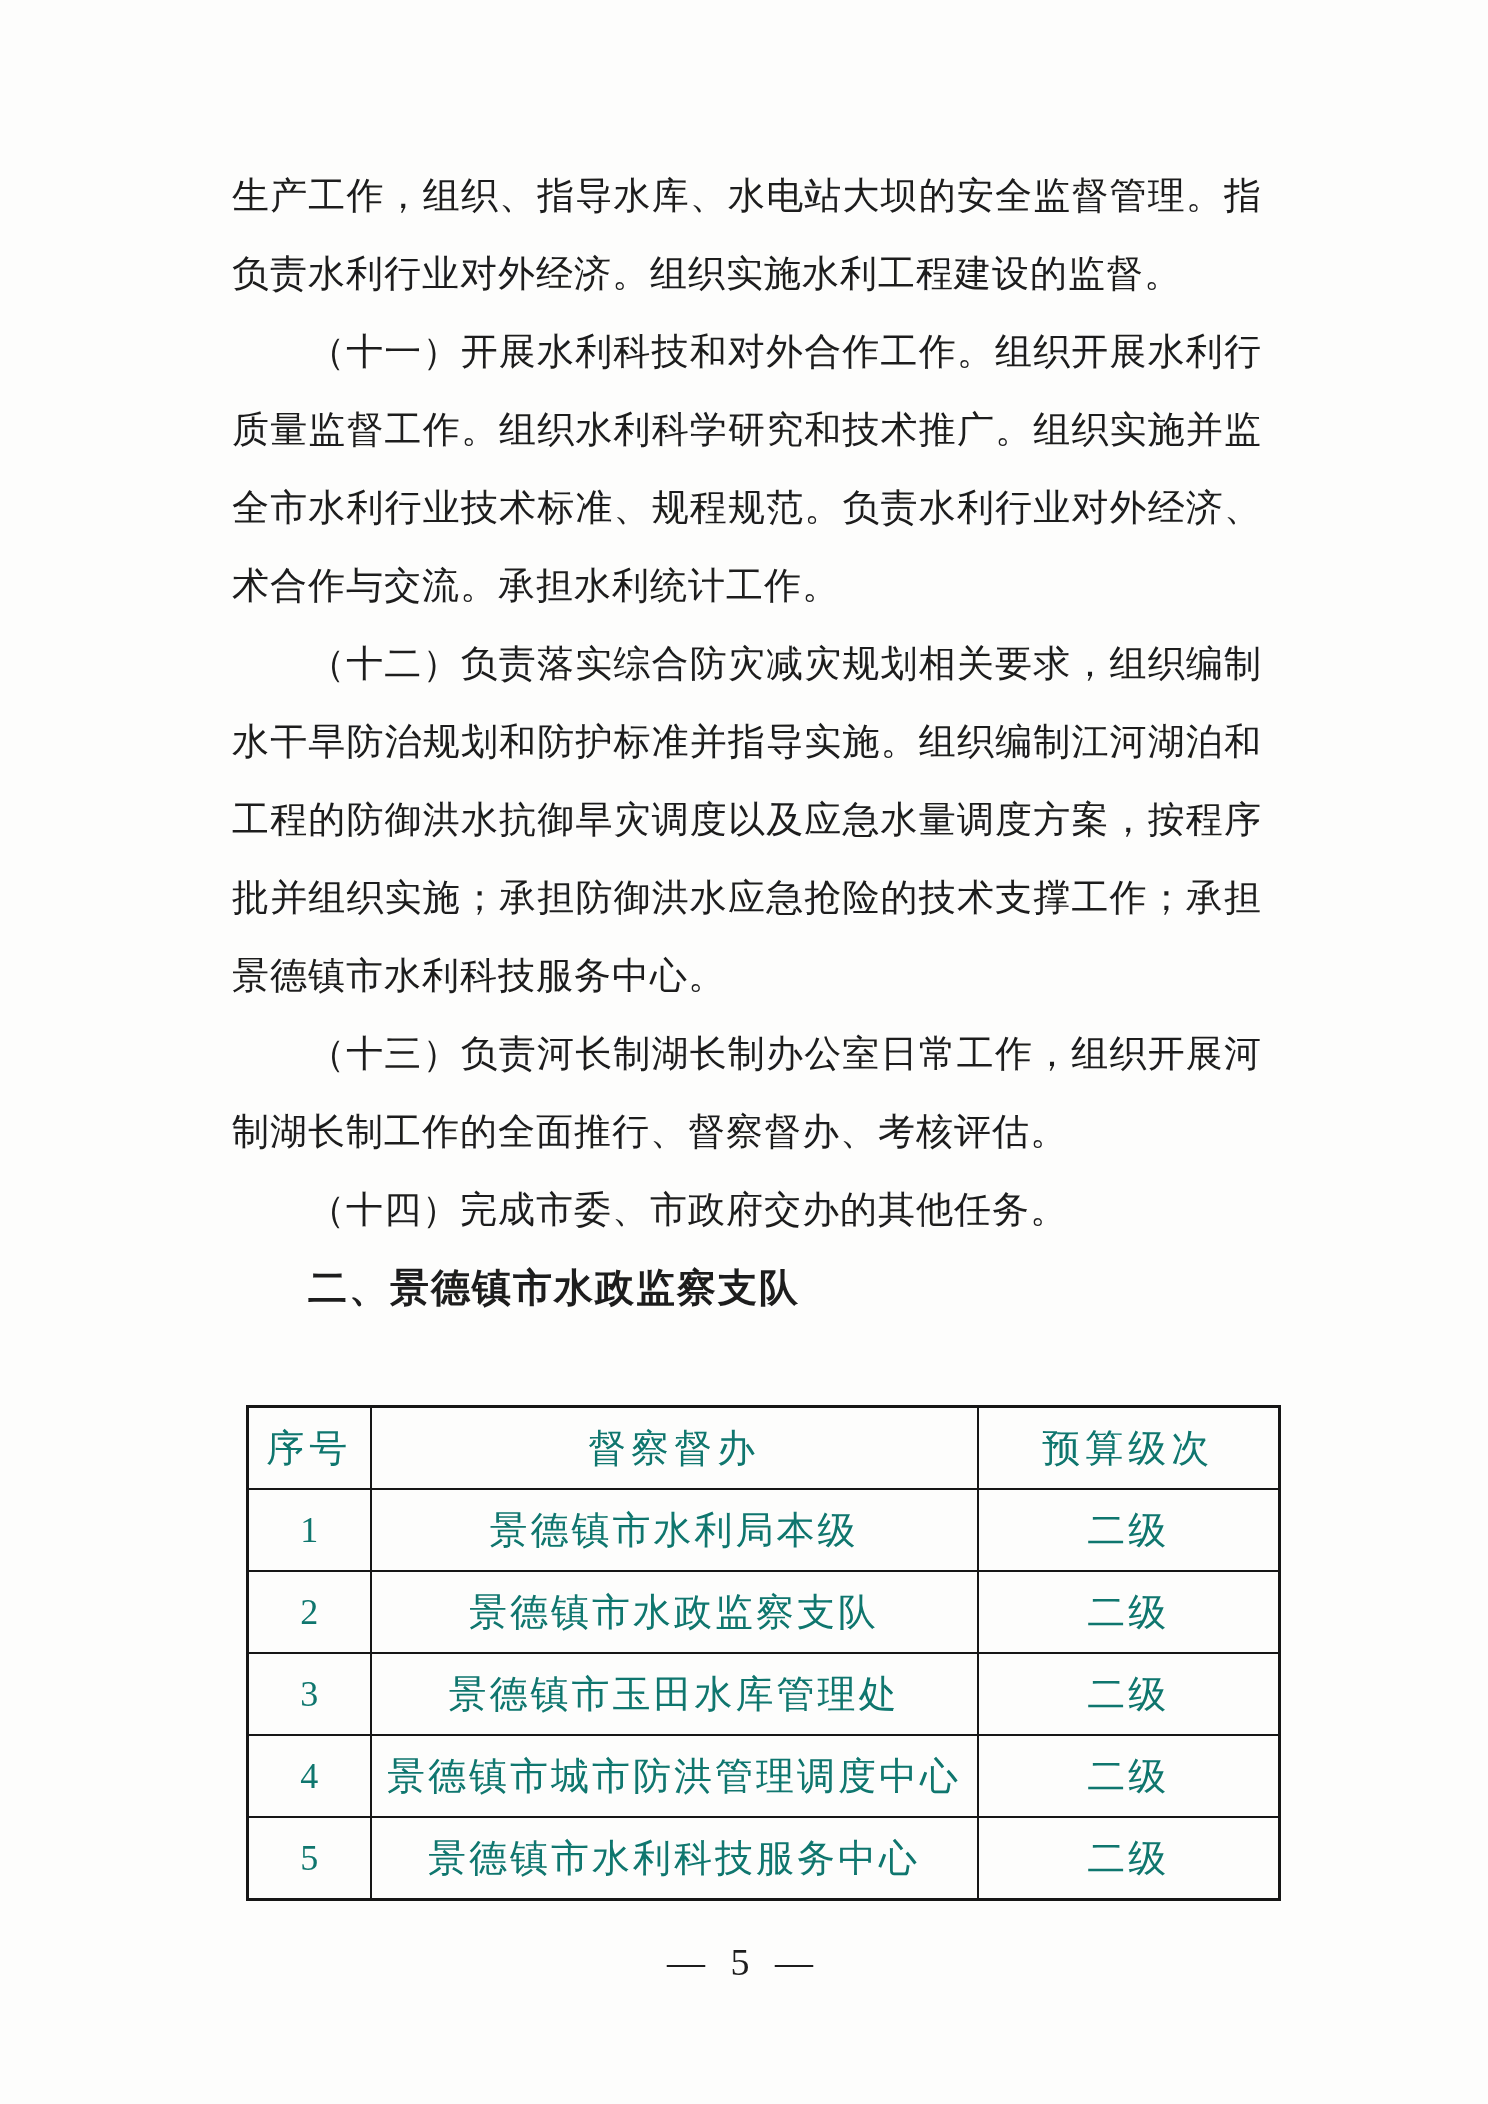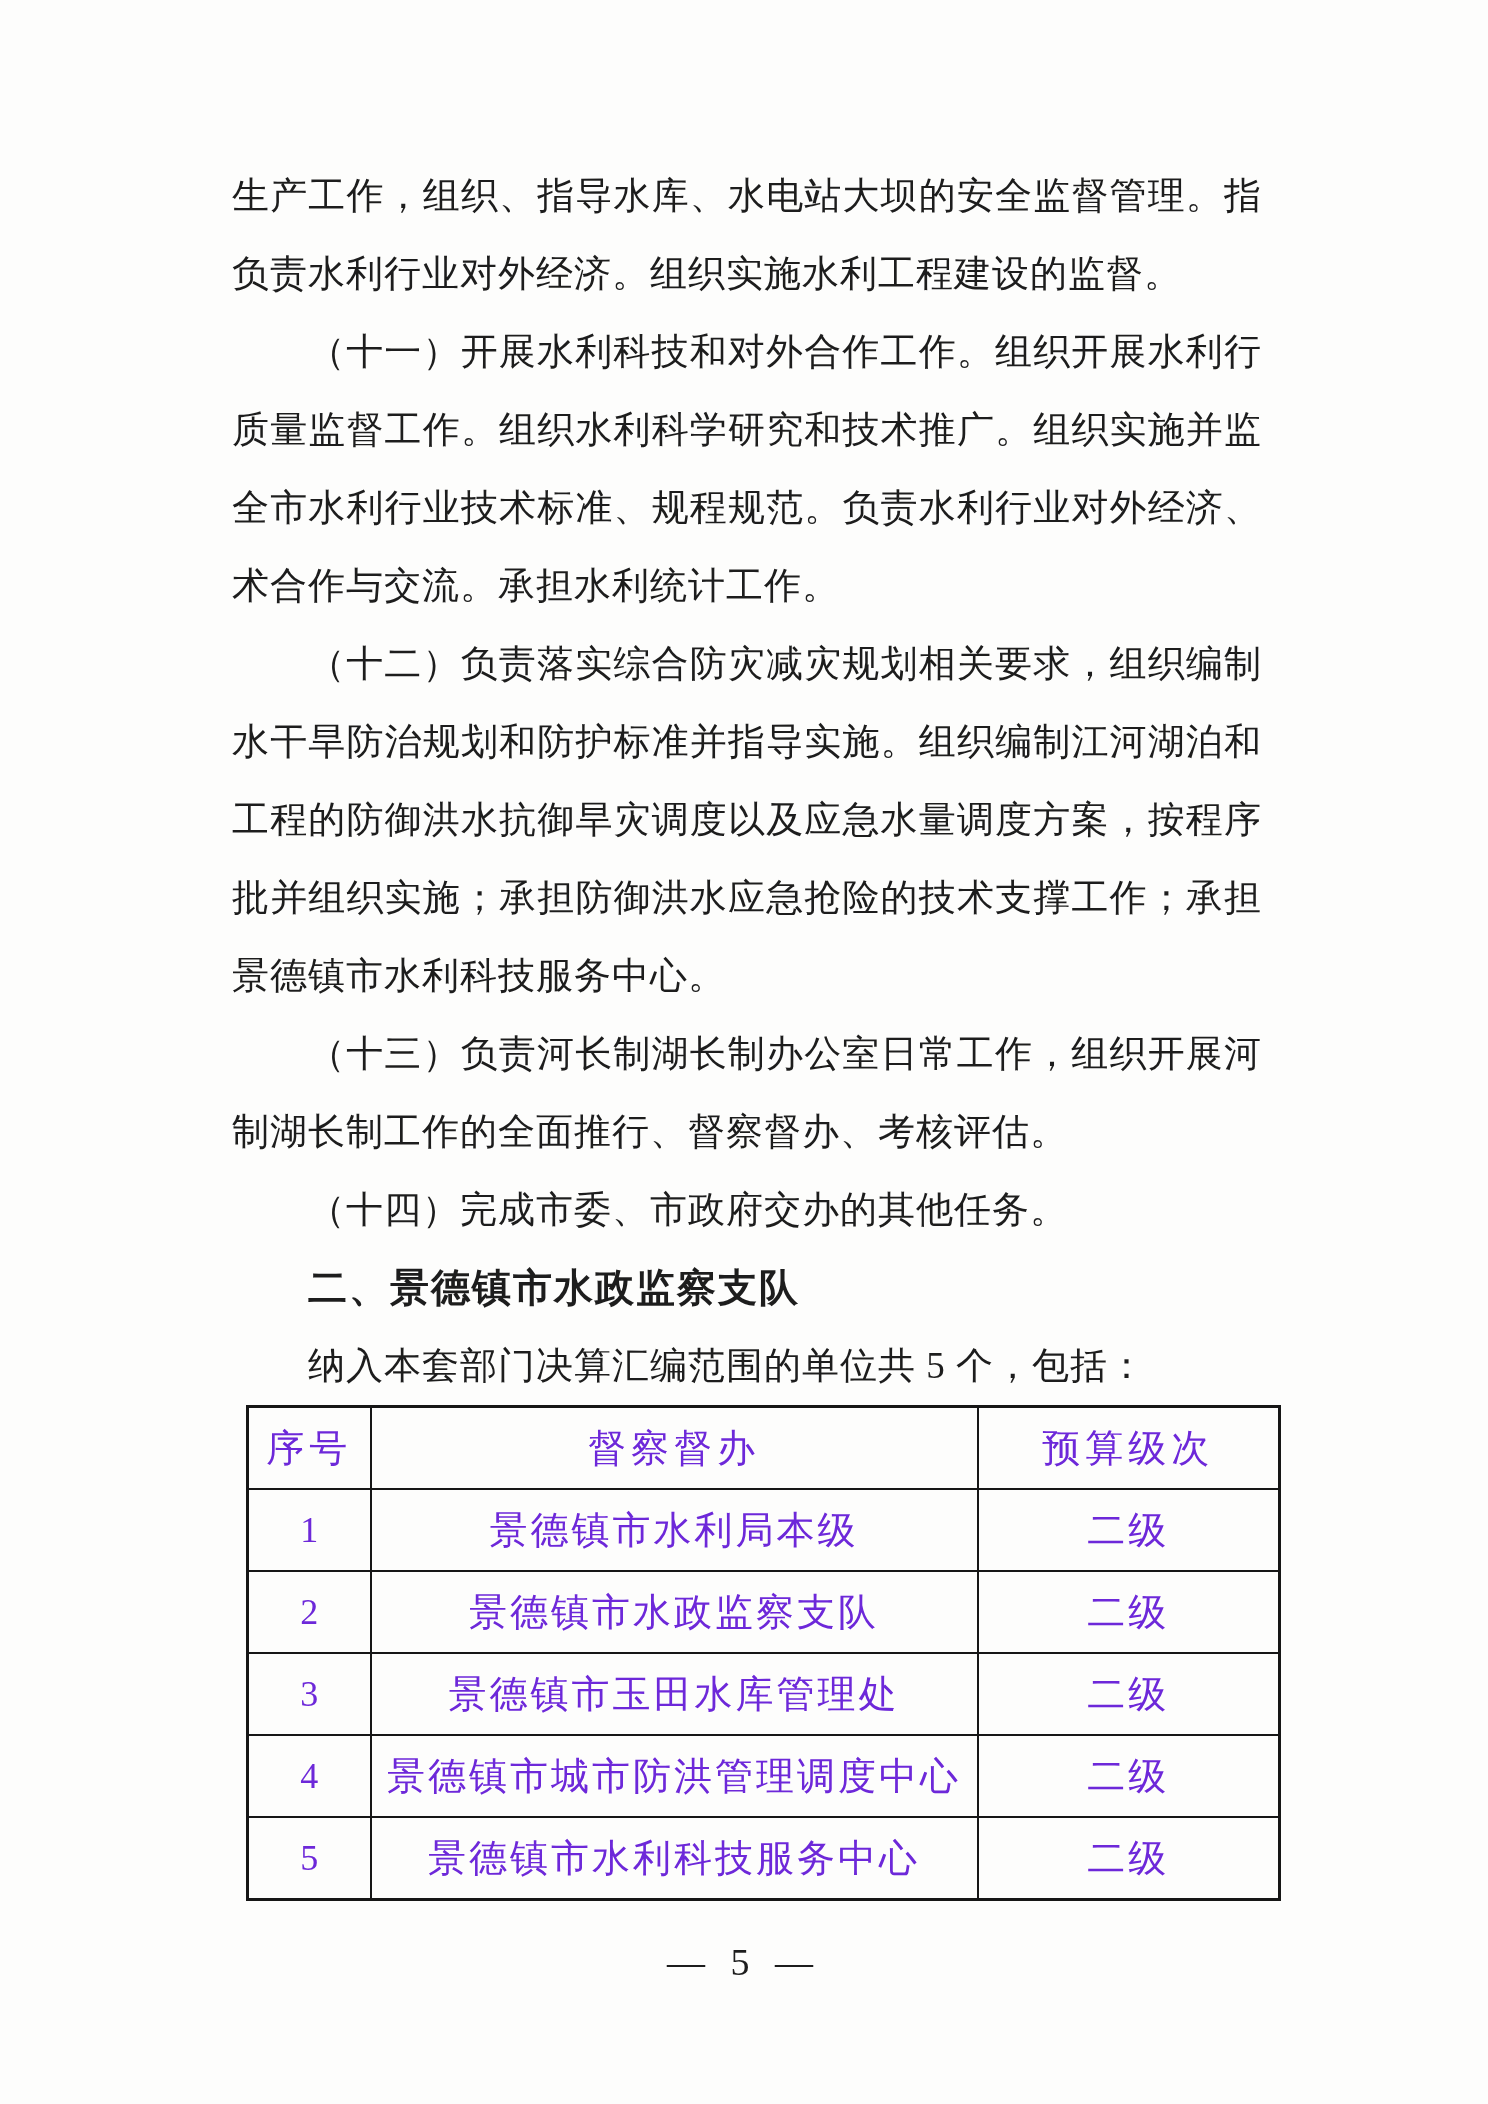--- a/index.html
+++ b/index.html
@@ -49,21 +49,21 @@
   }
   .org-table th, .org-table td {
     border:2px solid #161616;
     height:80px;
     padding:0;
     text-align:center;
     vertical-align:middle;
     font-size:38px;
     font-weight:normal;
     letter-spacing:3px;
-    color:#6d28d9;
+    color:#0f766e;
     overflow:hidden;
   }
   .org-table col.c1 { width:123px; }
   .org-table col.c2 { width:607px; }
   .org-table col.c3 { width:302px; }
   .org-table th { letter-spacing:5px; }
   .org-table td.num { letter-spacing:0; font-size:36px; }
   
   .page-number {
     position:absolute;
@@ -90,21 +90,20 @@
       <div class="line">术合作与交流。承担水利统计工作。</div>
       <div class="line stretch indent">（十二）负责落实综合防灾减灾规划相关要求，组织编制洪</div>
       <div class="line stretch">水干旱防治规划和防护标准并指导实施。组织编制江河湖泊和水</div>
       <div class="line stretch">工程的防御洪水抗御旱灾调度以及应急水量调度方案，按程序报</div>
       <div class="line stretch">批并组织实施；承担防御洪水应急抢险的技术支撑工作；承担台</div>
       <div class="line">景德镇市水利科技服务中心。</div>
       <div class="line stretch indent">（十三）负责河长制湖长制办公室日常工作，组织开展河长</div>
       <div class="line">制湖长制工作的全面推行、督察督办、考核评估。</div>
       <div class="line indent">（十四）完成市委、市政府交办的其他任务。</div>
       <div class="line indent bold">二、景德镇市水政监察支队</div>
-      <div class="line indent">纳入本套部门决算汇编范围的单位共 5 个，包括：</div>
     </div>
 
   <table class="org-table">
     <colgroup>
       <col class="c1">
         <col class="c2">
         <col class="c3">
     </colgroup>
     <thead id="tableHead">
         <tr>

